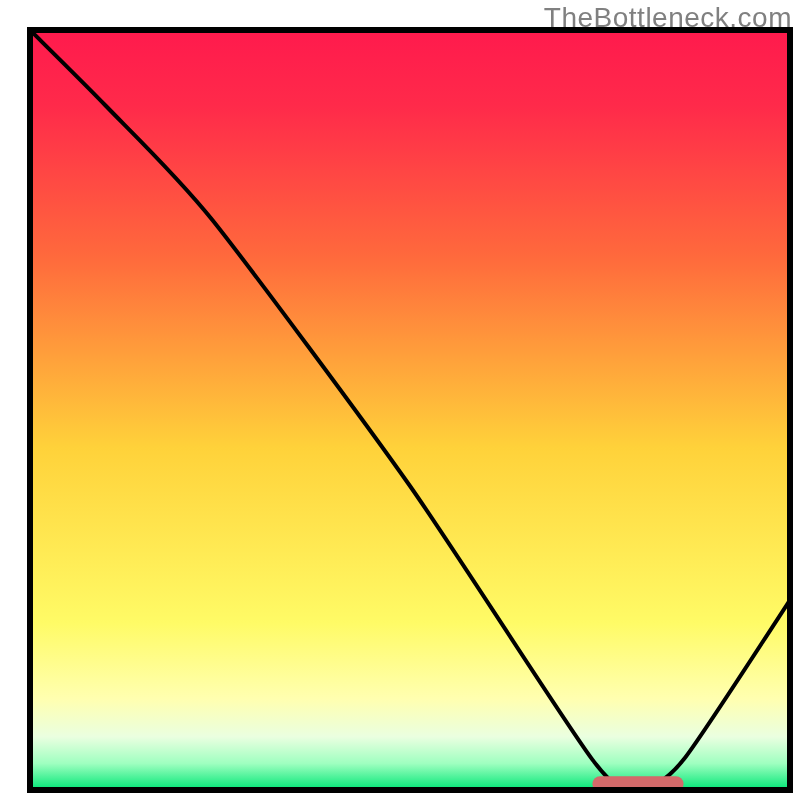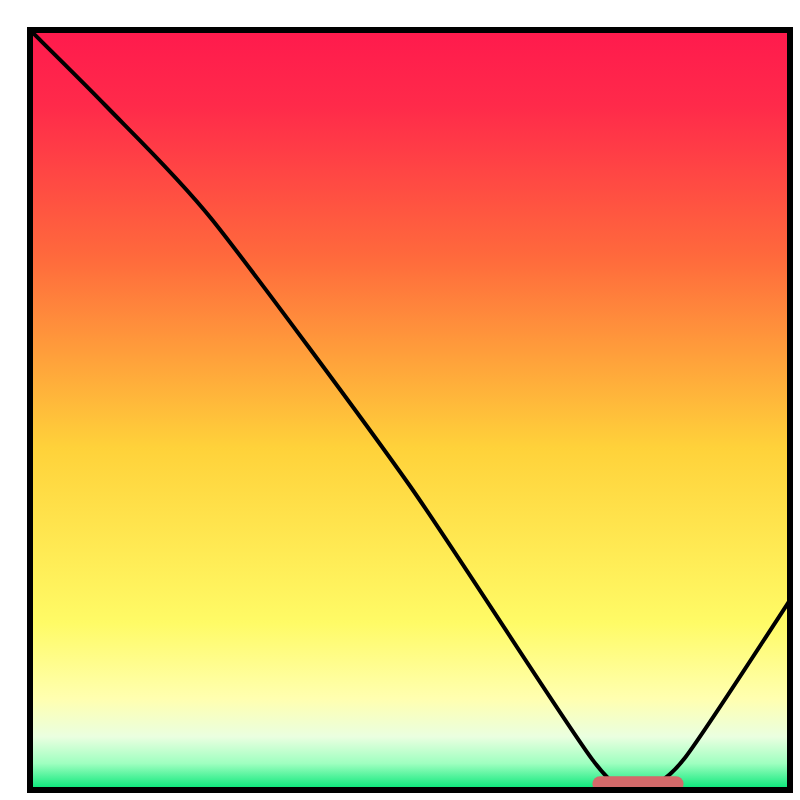--- a/index.html
+++ b/index.html
@@ -28,20 +28,21 @@
   }
   svg {
     display: block;
   }
 </style>
 </head>
 <body>
 
 <div class="wrap">
 
+  <div class="watermark">TheBottleneck.com</div>
 
   <svg width="800" height="800" viewBox="0 0 800 800" xmlns="http://www.w3.org/2000/svg">
 
     <defs>
       <clipPath id="plotClip">
         <rect x="30" y="30" width="760" height="760"></rect>
       </clipPath>
       <linearGradient id="bgGrad" x1="0" y1="0" x2="0" y2="1">
 
         <stop offset="0.00" stop-color="#ff1a4d"></stop>

